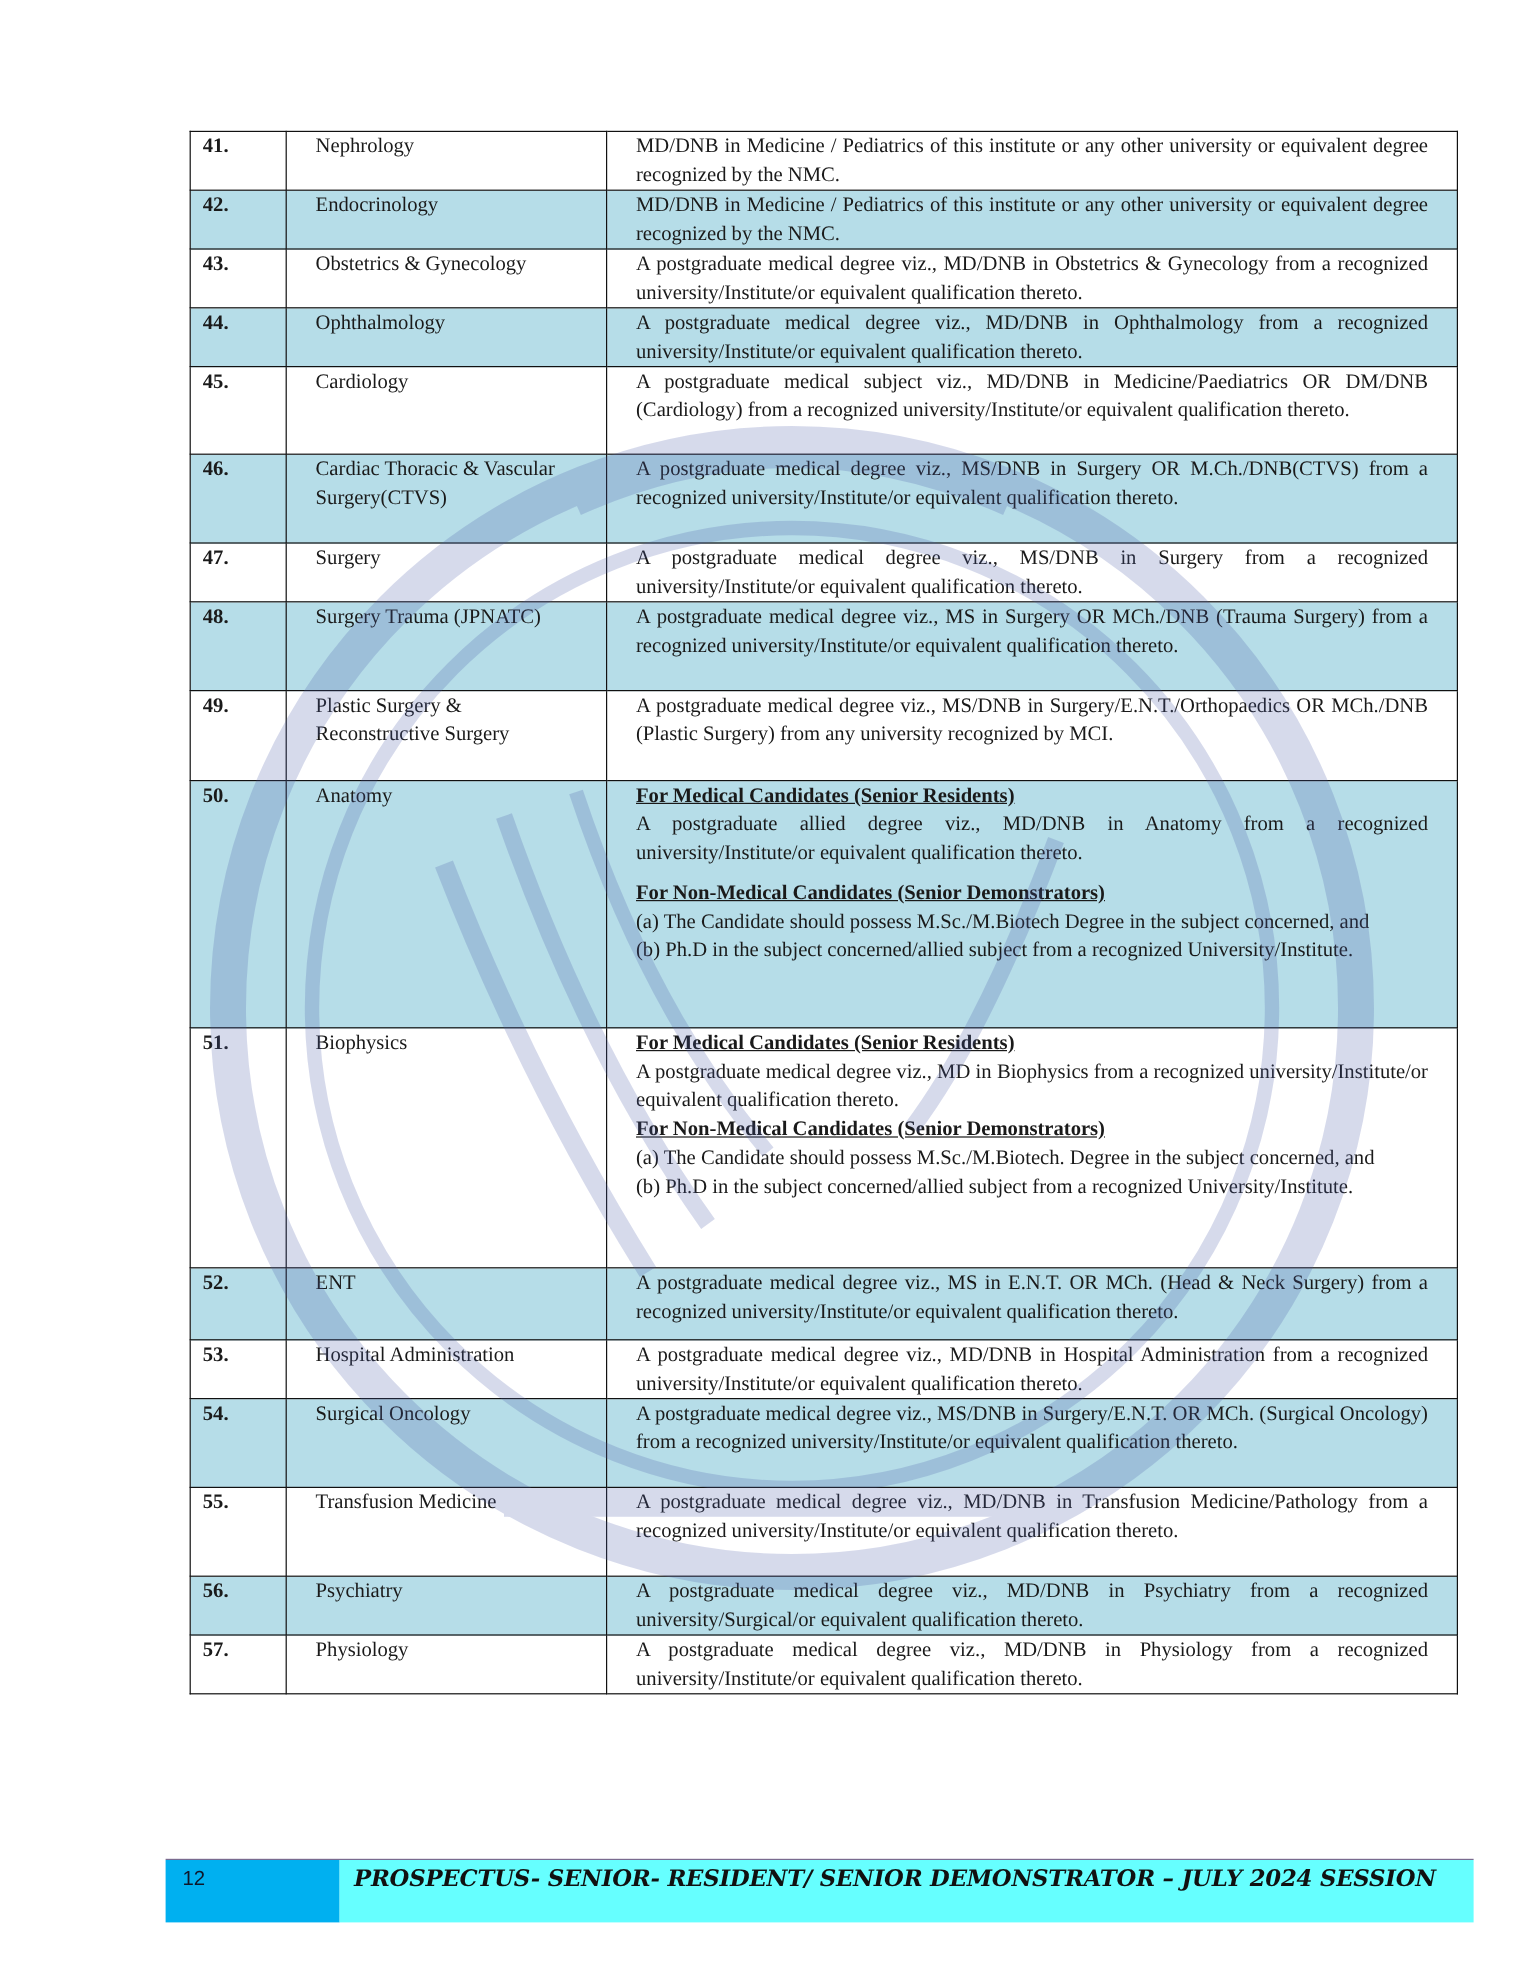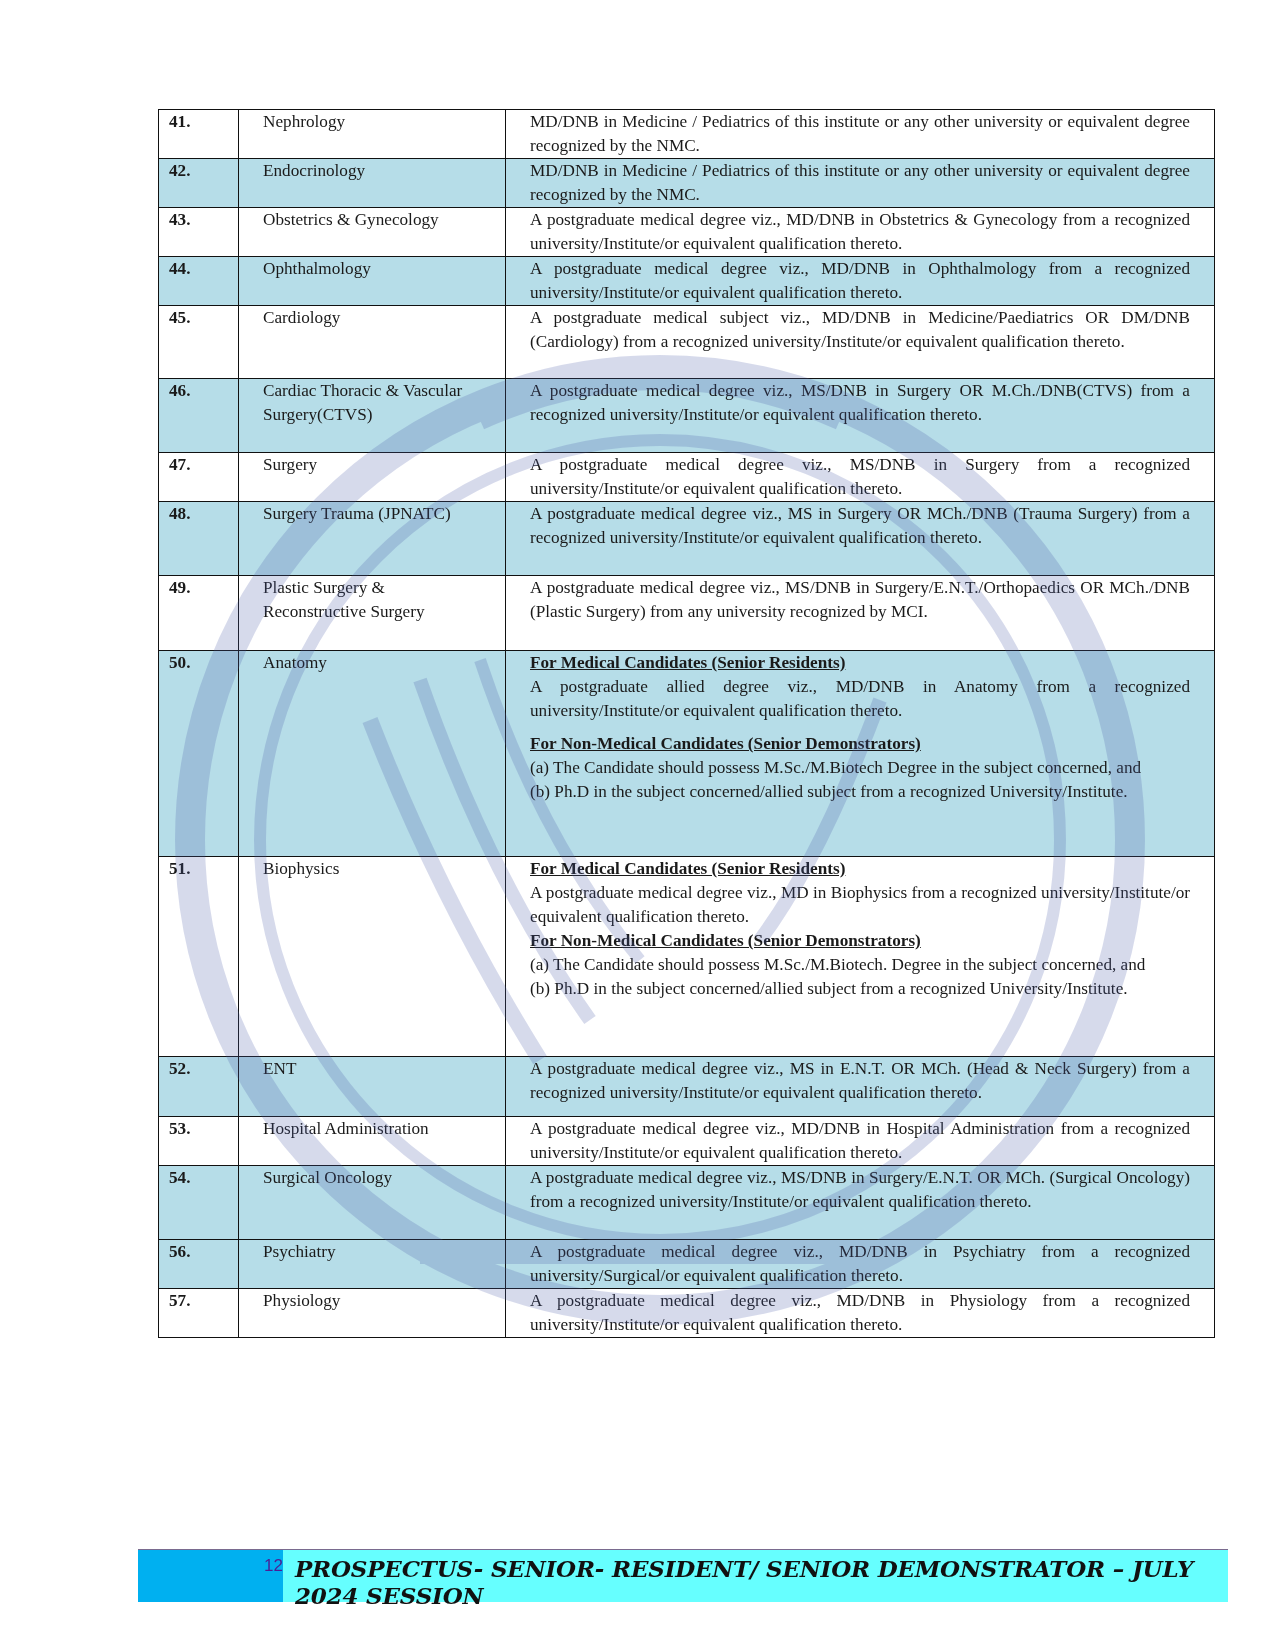--- a/index.html
+++ b/index.html
@@ -28,25 +28,25 @@
   .elig { text-align: justify; }
   .sec-head { font-weight: bold; text-decoration: underline; display: block; }
   .gap { display: block; height: 9px; }
   .para { display: block; }
   .footer {
     position: absolute; left: 138px; top: 1549px; width: 1090px; height: 52px;
     border-top: 1.3px solid #7a6b8f; display: flex; z-index: 3;
   }
   .footer .pg {
     width: 145px; background: #00b0f0; font-family: "Liberation Sans", sans-serif;
-    font-size: 17px; padding: 6px 0 0 14px; box-sizing: border-box; color: #4c1d95; text-align: right;
+    font-size: 17px; padding: 6px 0 0 14px; box-sizing: border-box; color: #0f172a;
   }
   .footer .ft {
     flex: 1; background: #66ffff; font-family: "DejaVu Serif", serif;
-    font-style: italic; font-weight: bold; font-size: 23px; padding: 5px 0 17px 12px;
+    font-style: italic; font-weight: bold; font-size: 19px; padding: 5px 0 17px 12px;
     letter-spacing: -0.2px; color: #111;
   }
 </style>
 </head>
 <body>
 
 <svg class="watermark" viewBox="0 0 1080 1080">
   <circle cx="540" cy="540" r="470" fill="none" stroke="#4a5aa8" stroke-width="30"></circle>
   <circle cx="540" cy="540" r="400" fill="none" stroke="#4a5aa8" stroke-width="12"></circle>
   <path d="M250 420 Q320 600 420 760" fill="none" stroke="#4a5aa8" stroke-width="16"></path>
@@ -140,20 +140,25 @@
       <tr style="height: 49px; margin-top: 11px;">
     <td class="num">53.</td>
     <td class="dept">Hospital Administration</td>
     <td class="elig">A postgraduate medical degree viz., MD/DNB in Hospital Administration from a recognized university/Institute/or equivalent qualification thereto.</td>
   </tr>
       <tr class="band" style="height: 74px;">
     <td class="num">54.</td>
     <td class="dept">Surgical Oncology</td>
     <td class="elig">A postgraduate medical degree viz., MS/DNB in Surgery/E.N.T. OR MCh. (Surgical Oncology) from a recognized university/Institute/or equivalent qualification thereto.</td>
   </tr>
+      <tr style="height: 74px;">
+    <td class="num">55.</td>
+    <td class="dept">Transfusion Medicine</td>
+    <td class="elig">A postgraduate medical degree viz., MD/DNB in Transfusion Medicine/Pathology from a recognized university/Institute/or equivalent qualification thereto.</td>
+  </tr>
       <tr class="band" style="height: 49px;">
     <td class="num">56.</td>
     <td class="dept">Psychiatry</td>
     <td class="elig">A postgraduate medical degree viz., MD/DNB in Psychiatry from a recognized university/Surgical/or equivalent qualification thereto.</td>
   </tr>
       <tr style="height: 49px;">
     <td class="num">57.</td>
     <td class="dept">Physiology</td>
     <td class="elig">A postgraduate medical degree viz., MD/DNB in Physiology from a recognized university/Institute/or equivalent qualification thereto.</td>
   </tr>

